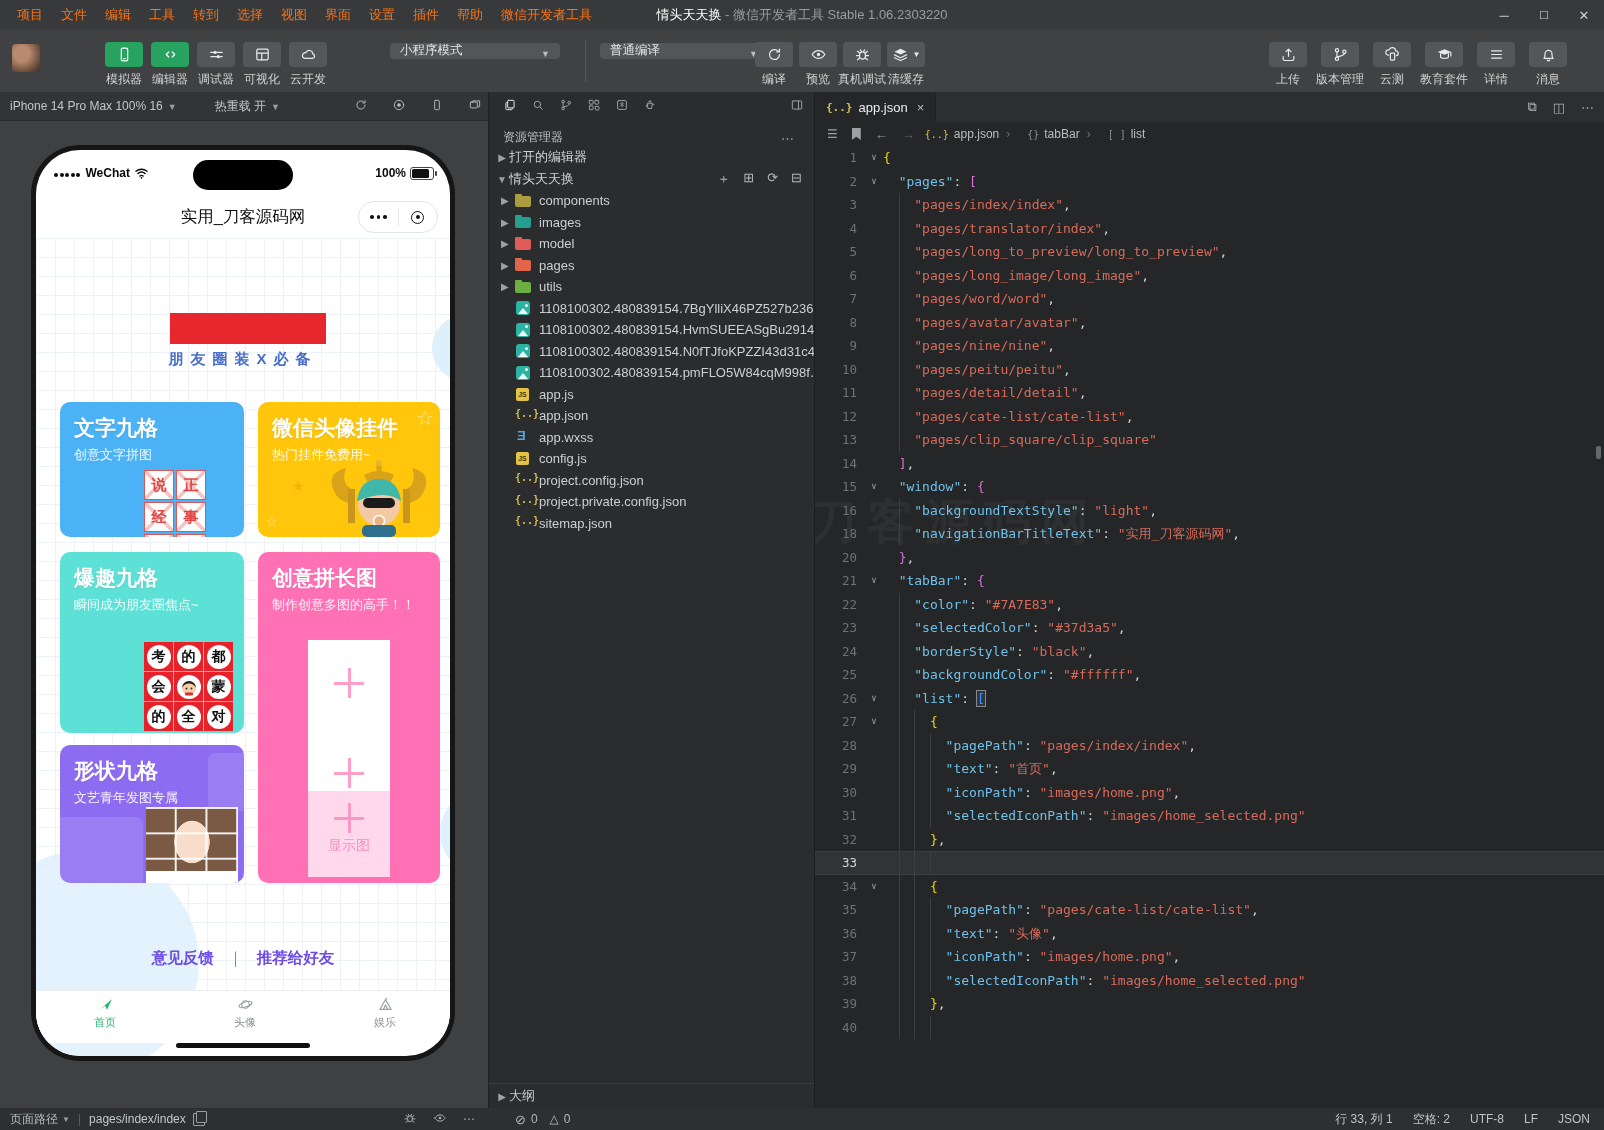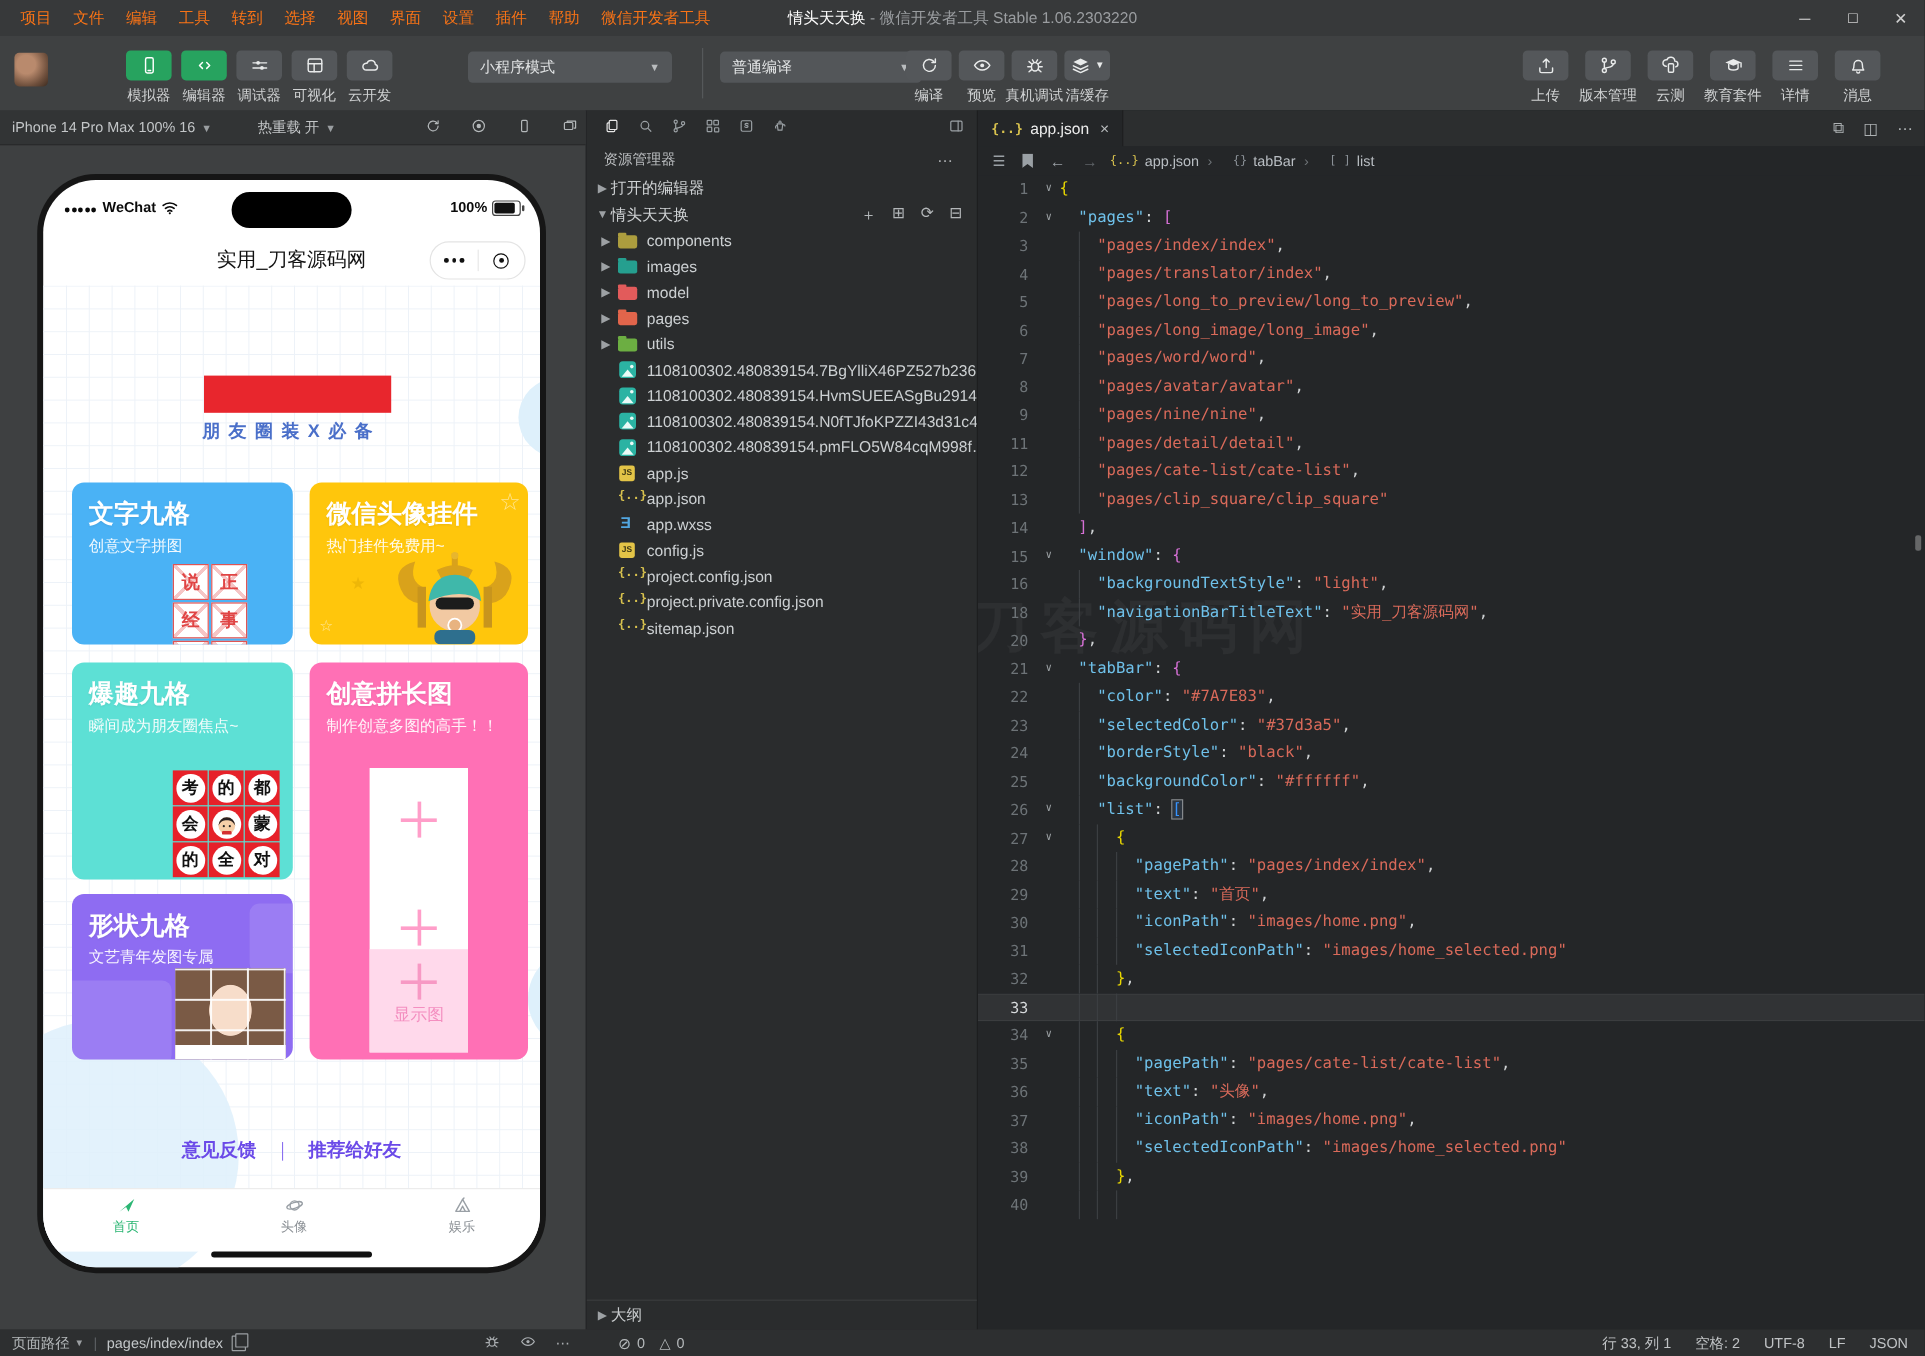--- a/index.html
+++ b/index.html
@@ -16,21 +16,21 @@
   .wc{width:40px;text-align:center;color:#cfcfcf;font-size:13px;}
   
   .toolbar{position:absolute;left:0;top:30px;width:1604px;height:62px;background:#3f4142;border-bottom:1px solid #2a2b2c;}
   .avatar{position:absolute;left:12px;top:14px;width:28px;height:28px;border-radius:4px;
     background:radial-gradient(circle at 35% 35%,#b98a6d 0 30%,#6e4f3c 70%,#3c2b20 100%);}
   .tgroup{position:absolute;display:flex;gap:6px;}
   .tbtn{display:flex;flex-direction:column;align-items:center;width:40px;}
   .tbtn .box{width:38px;height:25px;border-radius:4px;background:#54575a;display:flex;align-items:center;justify-content:center;color:#e8eaea;}
   .tbtn.active .box{background:#27a35f;color:#fff;}
   .tbtn .lbl{margin-top:4px;font-size:12px;color:#d0d2d3;white-space:nowrap;}
-  .dd{position:absolute;height:26px;background:#535659;border-radius:4px;display:flex;align-items:center;
+  .dd{position:absolute;height:16px;background:#535659;border-radius:4px;display:flex;align-items:flex-end;
       padding:0 10px;font-size:12.5px;color:#e2e4e5;}
   .dd .caret{margin-left:auto;color:#b9bcbe;font-size:9px;padding-left:10px;}
   .tsep{position:absolute;width:1px;background:#55585a;top:10px;height:42px;}
   .ic{width:17px;height:17px;fill:none;stroke:currentColor;stroke-width:1.7;stroke-linecap:round;stroke-linejoin:round;}
   .ic.sm{width:14px;height:14px;}
   
   .sim-panel{position:absolute;left:0;top:92px;width:488px;height:1016px;background:#3e4041;border-right:1px solid #202122;}
   .sim-header{position:absolute;left:0;top:0;width:100%;height:28px;background:#323435;border-bottom:1px solid #292a2b;display:flex;align-items:center;color:#c3c6c8;font-size:12px;}
   .sim-header .dev{padding-left:10px;}
   .sim-header .hot{padding-left:38px;}
@@ -102,21 +102,21 @@
   .ptab{position:absolute;top:5px;width:90px;display:flex;flex-direction:column;align-items:center;color:#9aa0a6;}
   .ptab .tlbl{font-size:11px;margin-top:2px;color:#8a8f94;}
   .ptab.active{color:#2bb673;text-align:right;}
   .ptab.active .tlbl{color:#2bb673;}
   .home-ind{position:absolute;left:50%;transform:translateX(-50%);top:893px;width:134px;height:5px;border-radius:3px;background:#111;}
   
   .explorer{position:absolute;left:489px;top:92px;width:325px;height:1016px;background:#2a2c2d;border-right:1px solid #1d1e1f;}
   .act-strip{position:absolute;left:0;top:0;width:100%;height:28px;display:flex;align-items:center;gap:14px;padding-left:14px;color:#9aa0a4;}
   .act-strip .first{color:#e8e8e8;}
   .act-right{position:absolute;right:10px;top:0;height:28px;display:flex;align-items:center;color:#9aa0a4;}
-  .exp-title{position:absolute;left:0;top:28px;width:100%;height:26px;display:flex;align-items:center;}
+  .exp-title{position:absolute;left:0;top:28px;width:100%;height:26px;display:flex;align-items:flex-end;}
   .exp-title .t{padding-left:14px;font-size:12px;color:#bcbfc1;}
   .exp-title .more{position:absolute;right:20px;color:#aaadaf;}
   .sect{display:flex;align-items:center;height:22px;color:#cfd2d4;font-size:13px;}
   .sect .chev{width:14px;text-align:center;color:#9da1a4;font-size:10px;}
   .sect-open{position:absolute;top:54px;left:6px;right:0;}
   .sect-proj{position:absolute;top:76px;left:6px;right:0;}
   .proj-icons{position:absolute;right:12px;display:flex;gap:13px;color:#b3b7b9;font-size:13px;}
   .tree{position:absolute;left:0;top:98px;right:0;}
   .trow{display:flex;align-items:center;height:21.5px;padding-left:12px;color:#ccd0d2;white-space:nowrap;overflow:hidden;}
   .trow .chev{width:14px;font-size:10px;color:#9da1a4;flex:none;}
@@ -804,20 +804,25 @@
             <span class="ln">8</span>
             <span class="fold"></span>
             <span class="lc" style="padding-left:4ch"><i class="gd" style="left:2ch"></i><span class="ts">"pages/avatar/avatar"</span><span class="tp">,</span></span>
           </div>
           <div class="cl">
             <span class="ln">9</span>
             <span class="fold"></span>
             <span class="lc" style="padding-left:4ch"><i class="gd" style="left:2ch"></i><span class="ts">"pages/nine/nine"</span><span class="tp">,</span></span>
           </div>
           <div class="cl">
+            <span class="ln">10</span>
+            <span class="fold"></span>
+            <span class="lc" style="padding-left:4ch"><i class="gd" style="left:2ch"></i><span class="ts">"pages/peitu/peitu"</span><span class="tp">,</span></span>
+          </div>
+          <div class="cl">
             <span class="ln">11</span>
             <span class="fold"></span>
             <span class="lc" style="padding-left:4ch"><i class="gd" style="left:2ch"></i><span class="ts">"pages/detail/detail"</span><span class="tp">,</span></span>
           </div>
           <div class="cl">
             <span class="ln">12</span>
             <span class="fold"></span>
             <span class="lc" style="padding-left:4ch"><i class="gd" style="left:2ch"></i><span class="ts">"pages/cate-list/cate-list"</span><span class="tp">,</span></span>
           </div>
           <div class="cl">

